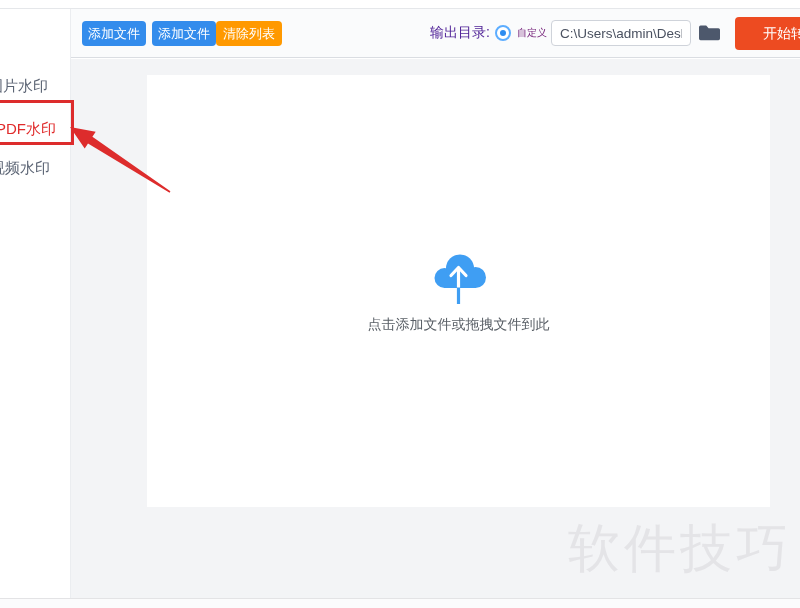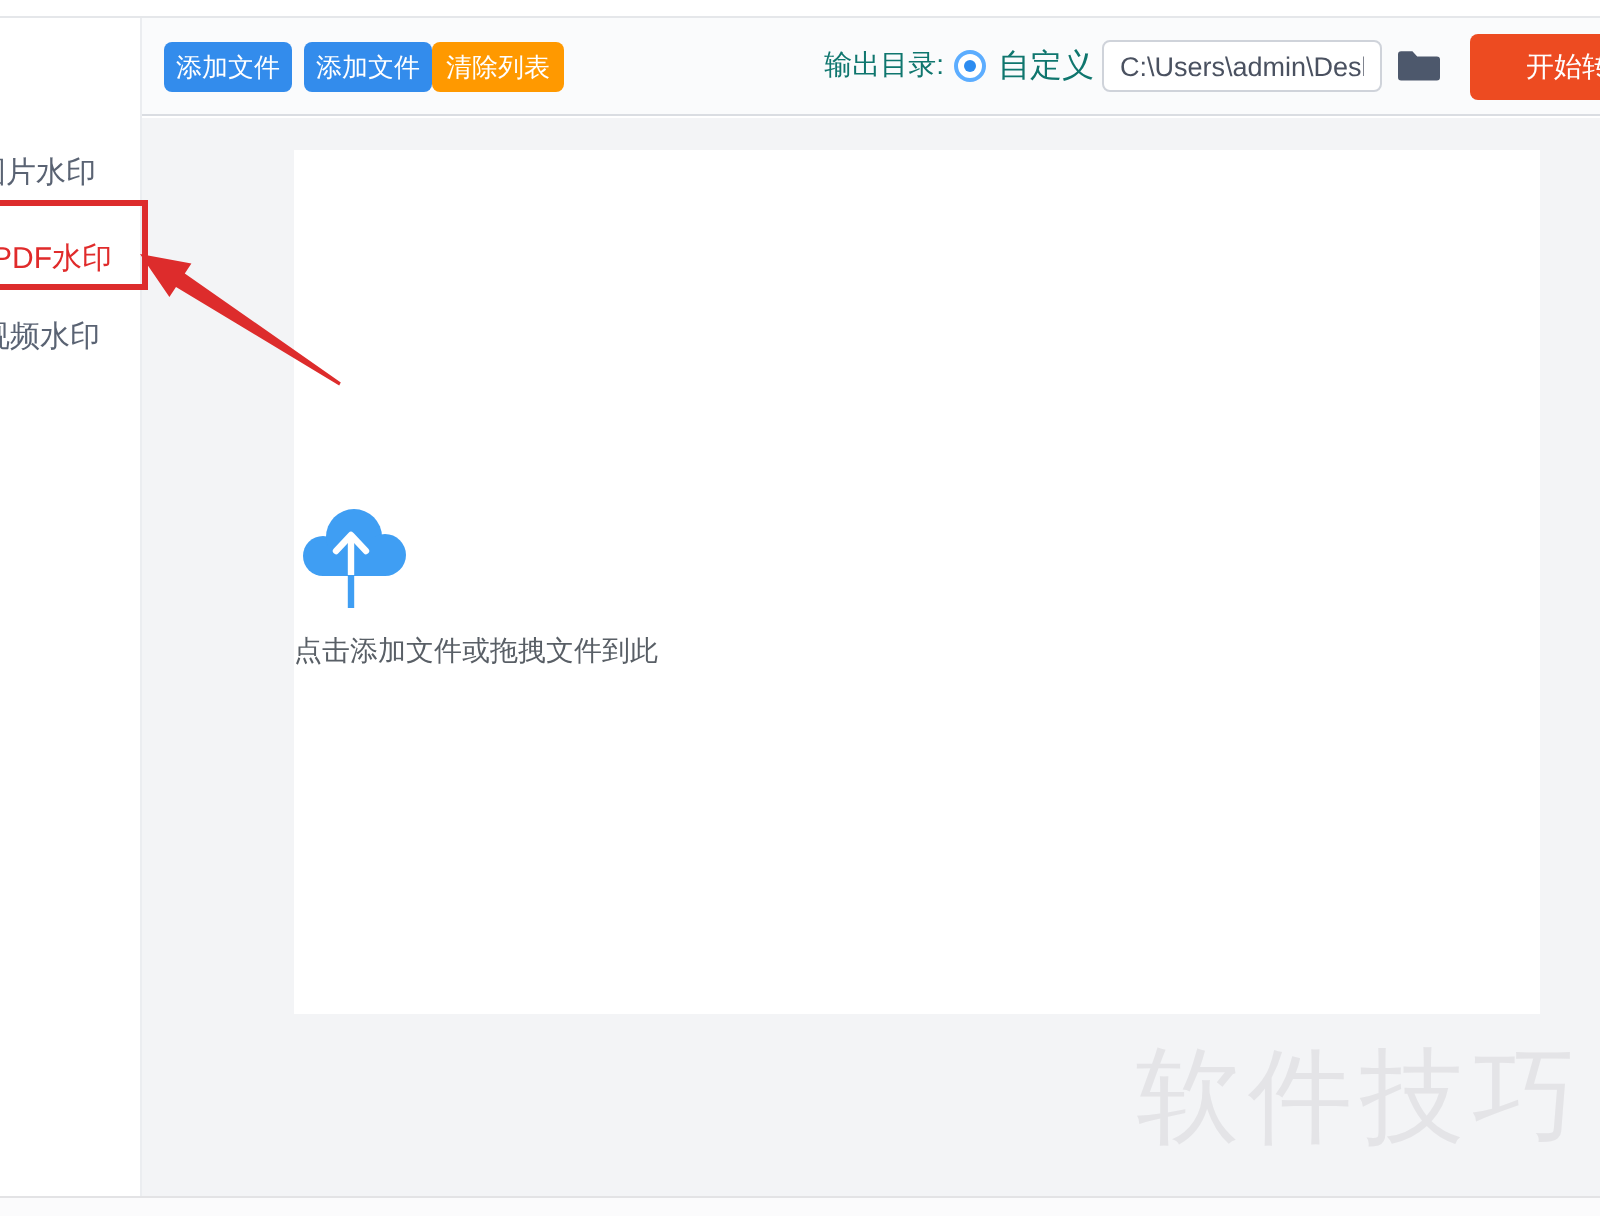--- a/index.html
+++ b/index.html
@@ -23,34 +23,34 @@
     position:absolute;left:0;top:0;width:729px;height:49px;
     background:#fafbfc;border-bottom:1px solid #dadde2;
     display:flex;align-items:center;padding-left:11px;box-sizing:border-box;
   }
   .btn{border:none;border-radius:4px;color:#fff;font-size:13px;height:25px;padding:0 5px;
        font-family:inherit;cursor:pointer;line-height:25px;white-space:nowrap;}
   .btn-blue{background:#338cec;width:64px;}
   .btn-blue.dir{margin-left:6px;}
   .btn-orange{background:#ff9900;width:66px;}
   .spacer{flex:1;}
-  .out-label{font-size:14px;color:#0f766e;margin-right:5px;white-space:nowrap;}
+  .out-label{font-size:14px;color:#4c1d95;margin-right:5px;white-space:nowrap;}
   .radio{width:12px;height:12px;border:2px solid #5cadff;border-radius:50%;background:#fff;
          position:relative;margin-right:6px;cursor:pointer;flex:none;}
   .radio .dot{position:absolute;left:3px;top:3px;width:6px;height:6px;border-radius:50%;background:#2d8cf0;}
-  .custom-label{font-size:16px;color:#0f766e;margin-right:4px;white-space:nowrap;}
+  .custom-label{font-size:10px;color:#701a75;margin-right:4px;white-space:nowrap;}
   .path-input{width:122px;height:24px;border:1px solid #cfd3da;border-radius:4px;background:#fff;
               font-size:13.5px;color:#4a5160;padding:0 8px;font-family:inherit;outline:none;}
   .folder-btn{margin-left:7px;width:23px;height:18px;flex:none;cursor:pointer;background:none;border:none;padding:0;}
   .btn-red{background:#ed4b21;width:112px;height:33px;line-height:33px;font-size:14px;
            margin-left:14px;margin-right:-47px;flex:none;}
   
   .content{position:absolute;left:0;top:50px;width:729px;height:548px;background:#f3f4f6;}
   .dropzone{position:absolute;left:76px;top:16px;width:623px;height:432px;background:#ffffff;cursor:pointer;}
-  .drop-inner{position:absolute;left:0;top:175px;width:100%;text-align:left;}
+  .drop-inner{position:absolute;left:0;top:175px;width:100%;text-align:center;}
   .drop-hint{margin-top:6px;font-size:14px;color:#595f66;}
   .watermark{position:absolute;left:497px;top:455px;font-size:52px;color:#e4e4e7;
              letter-spacing:4px;white-space:nowrap;font-weight:400;}
   
   .bottom-strip{position:absolute;left:0;top:598px;width:800px;height:10px;background:#fbfbfc;border-top:1px solid #e3e3e5;}
   
   .anno-box{position:absolute;left:-7px;top:100px;width:75px;height:39px;border:3px solid #dd2c2c;z-index:50;pointer-events:none;}
   .anno-arrow{position:absolute;left:58px;top:112px;z-index:50;pointer-events:none;}
 </style>
 </head>

